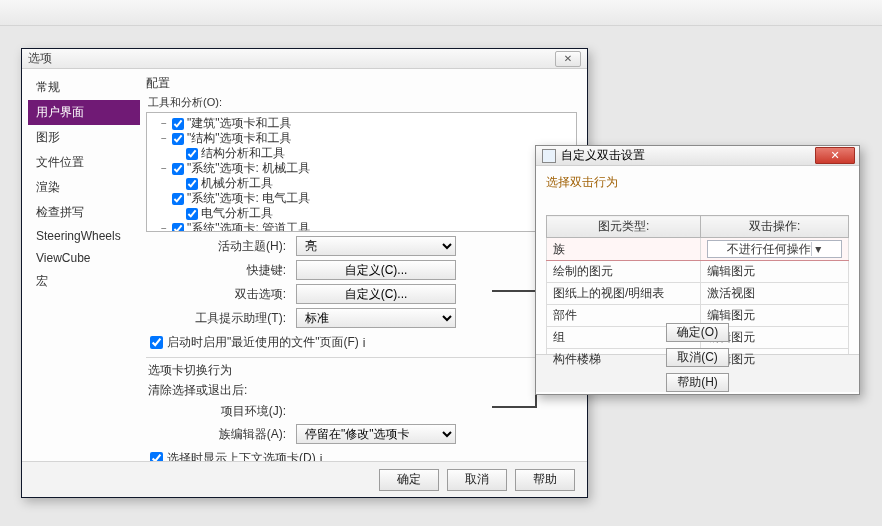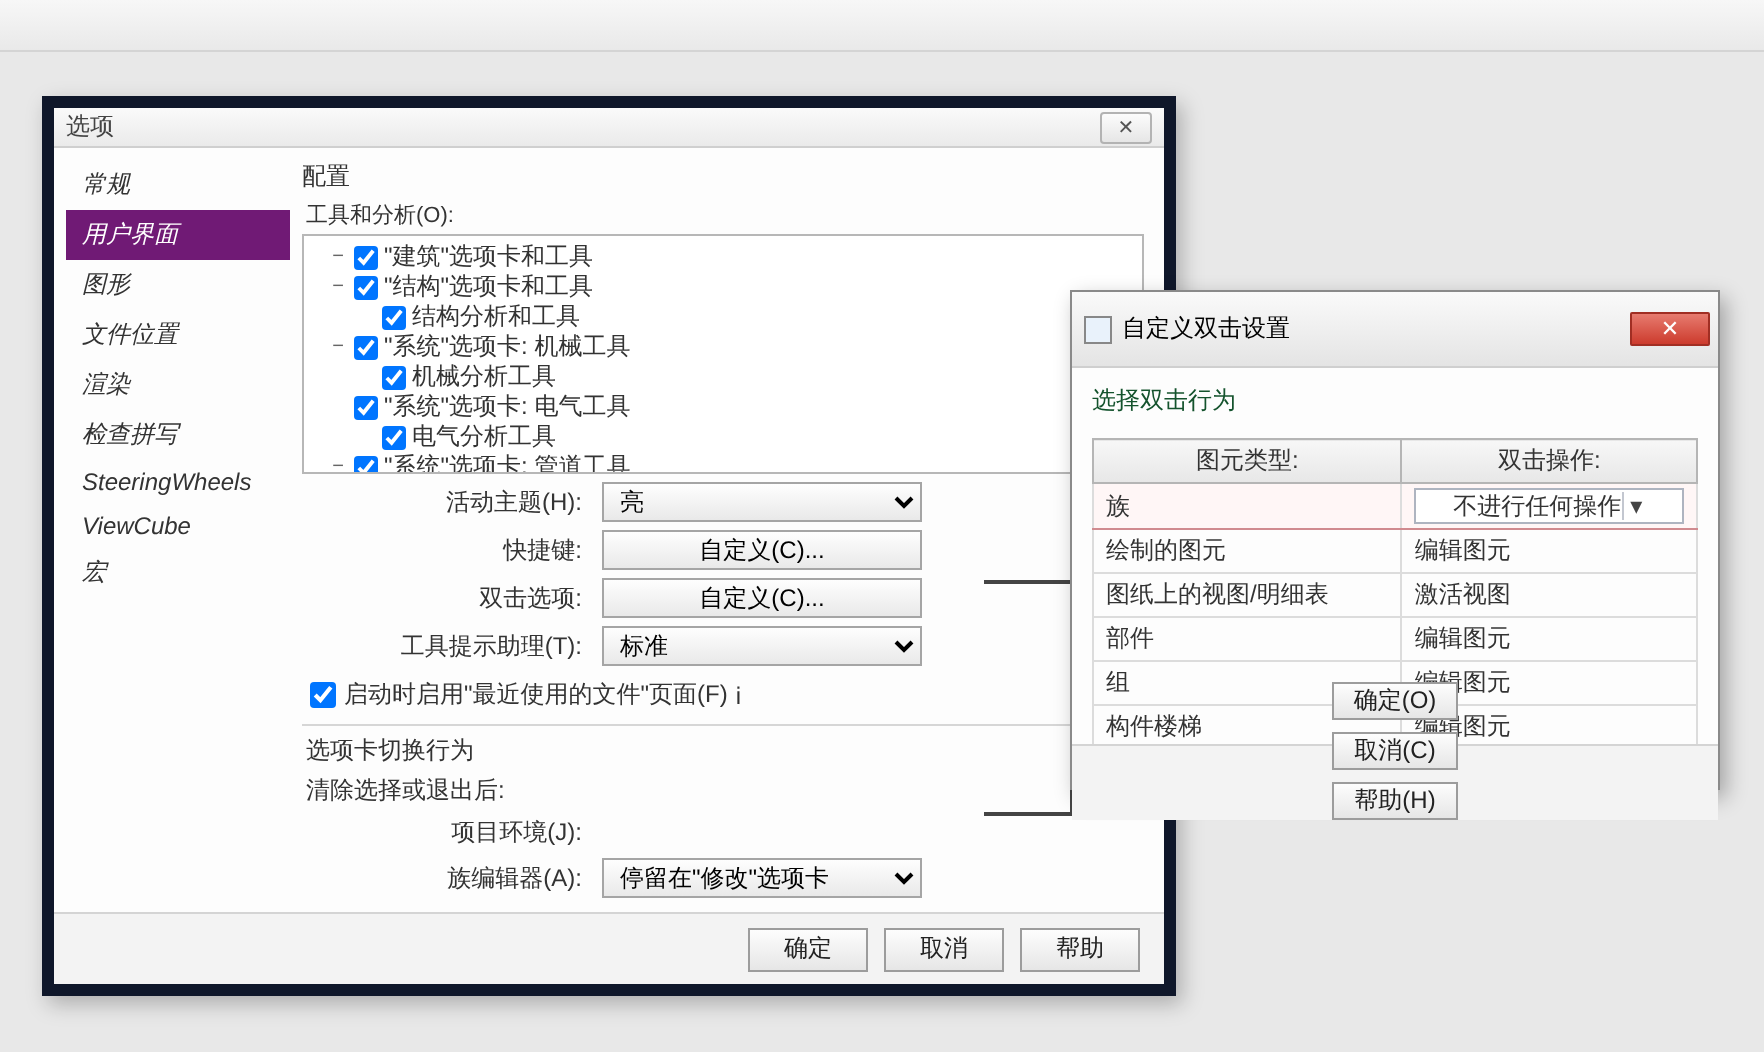--- a/index.html
+++ b/index.html
@@ -18,21 +18,21 @@
     background: linear-gradient(#f7f7f7, #e9e9e9);
     border-bottom: 1px solid #d4d4d4;
   }
 
   
   .dlg-options {
     position: absolute;
     left: 21px; top: 48px;
     width: 567px; height: 450px;
     background: #fdfdfd;
-    border: 6px solid #0f172a;
+    border: 1px solid #0f172a;
     box-shadow: 3px 4px 10px rgba(0,0,0,.25);
   }
   .dlg-titlebar {
     height: 20px;
     background: linear-gradient(#fafafa,#eaeaea);
     border-bottom: 1px solid #cfcfcf;
     display: flex;
     align-items: center;
     padding: 0 6px;
     font-size: 12px;
@@ -46,21 +46,20 @@
     border-radius: 2px;
     display: flex; align-items: center; justify-content: center;
     font-size: 10px; color:#555;
   }
 
   .opts-body { display: flex; height: calc(100% - 20px - 36px); }
   .opts-sidebar {
     width: 118px;
     border-right: none;
     padding: 6px 0 0 6px;
-    font-style: italic;
   }
   .side-item {
     padding: 4px 8px;
     color: #333;
     cursor: default;
   }
   .side-item.sel {
     background: #701a75;
     color: #fff;
   }
@@ -139,39 +138,39 @@
   
   .dlg-dblclick {
     position: absolute;
     left: 535px; top: 145px;
     width: 325px; height: 250px;
     background: #fdfdfd;
     border: 1px solid #8a8a8a;
     box-shadow: 3px 4px 10px rgba(0,0,0,.30);
   }
   .dlg2-titlebar {
-    height: 38px;
+    height: 20px;
     background: linear-gradient(#fafafa,#e4e4e4);
     border-bottom: 1px solid #cfcfcf;
     display:flex; align-items:center; padding:0 4px 0 6px;
   }
   .dlg2-titlebar .win-icon {
     width:14px;height:14px;border:1px solid #888;background:#e9f2fb;margin-right:5px;
   }
   .dlg2-titlebar .spacer { flex:1; }
   .close-btn {
     width:40px;height:17px;
     background: linear-gradient(#e77b6f,#cc3b2d);
     border:1px solid #a12e23; color:#fff;
     display:flex;align-items:center;justify-content:center;
     font-size:11px;border-radius:1px;
   }
 
   .dlg2-body { padding: 8px 10px 6px; height: calc(100% - 22px - 38px); }
-  .dlg2-section-label { color:#14532d; margin-bottom:10px; }
+  .dlg2-section-label { color:#a16207; margin-bottom:24px; }
   .tbl {
     width:100%; border:1px solid #b5b5b5; border-collapse:collapse; font-size:12px;
   }
   .tbl th {
     background: linear-gradient(#f7f7f7,#e7e7e7);
     border:1px solid #b5b5b5;
     font-weight:normal; padding:2px 6px; text-align:center; color:#333;
   }
   .tbl td {
     border:1px solid #dcdcdc;

